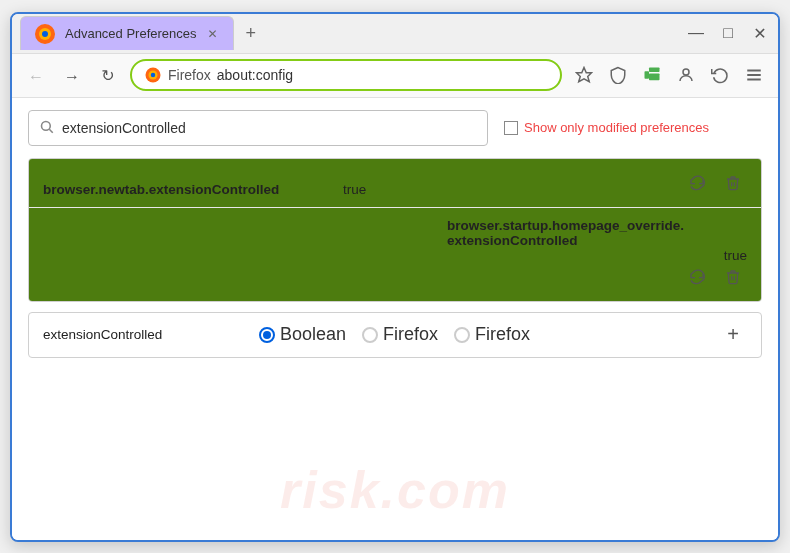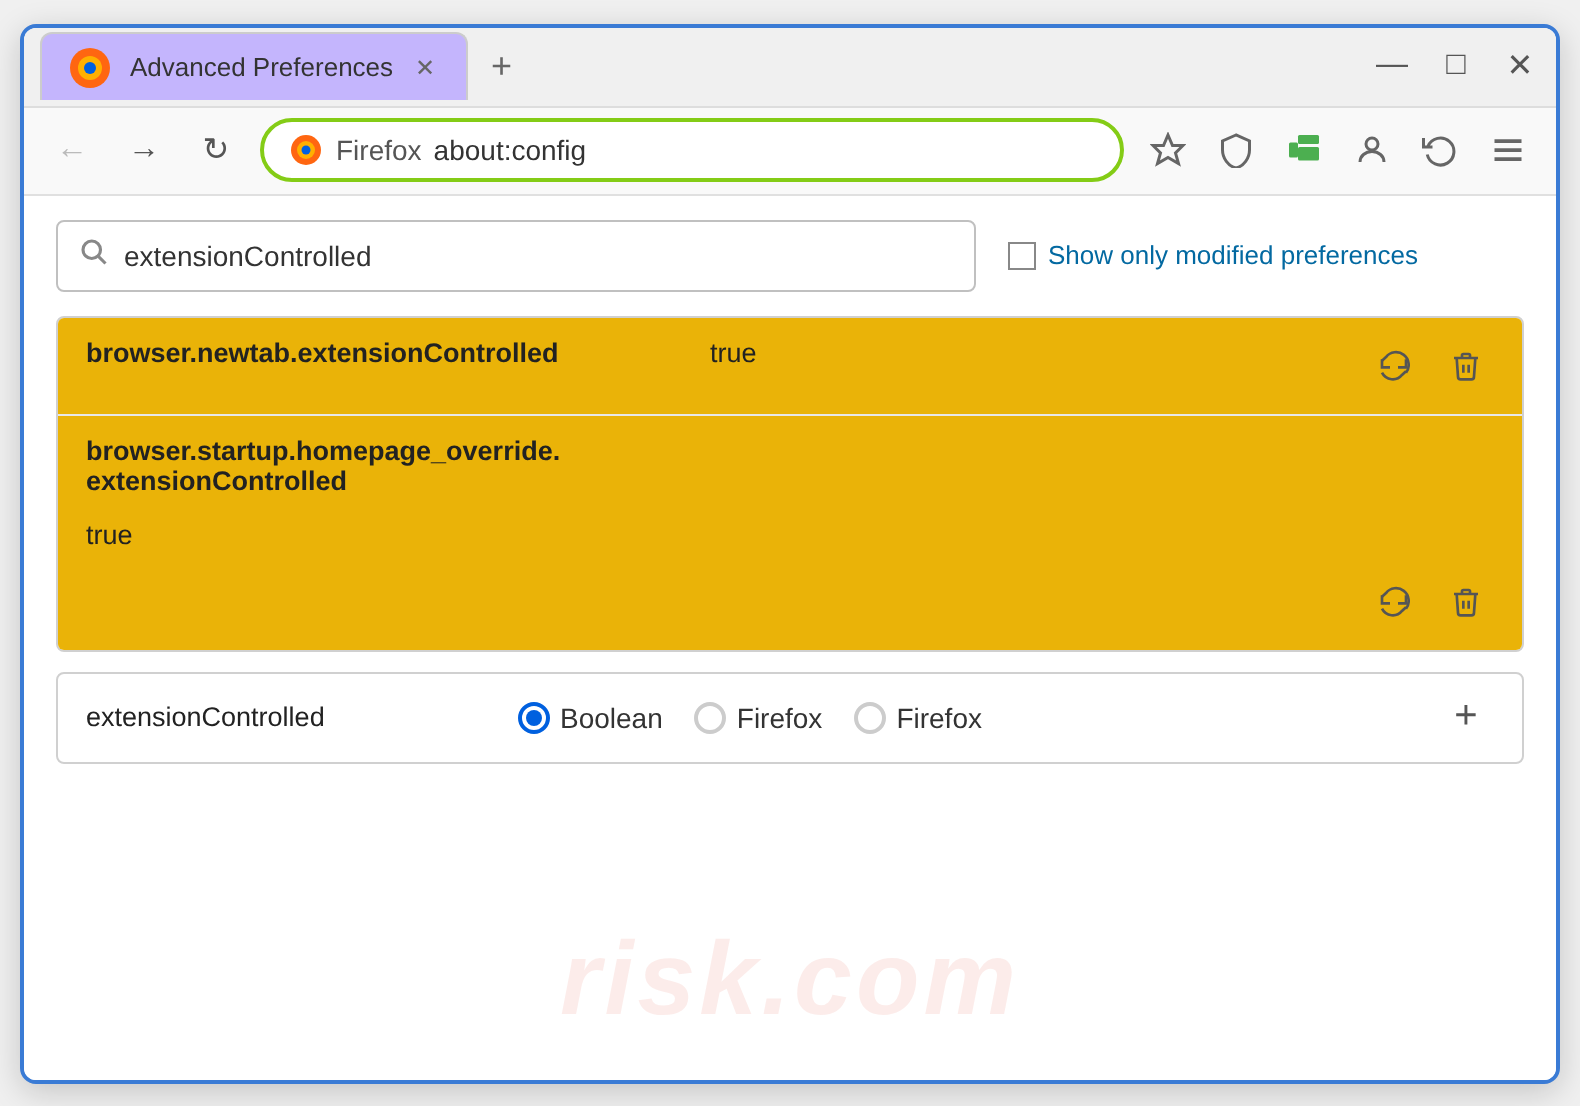--- a/index.html
+++ b/index.html
@@ -187,42 +187,42 @@
       font-size: 14px;
       color: #333;
       flex: 1;
       background: transparent;
     }
     .show-modified {
       display: flex;
       align-items: center;
       gap: 6px;
       font-size: 13px;
-      color: #0369a1;
+      color: #ef4444;
     }
     .checkbox {
       width: 14px;
       height: 14px;
       border: 1px solid #888;
       background: #fff;
     }
     
     .prefs-table {
       border: 1px solid #d0d0d0;
       border-radius: 4px;
       overflow: hidden;
       margin-bottom: 10px;
     }
     .pref-row {
       display: flex;
-      align-items: flex-start;
+      align-items: flex-end;
       padding: 10px 14px;
       border-bottom: 1px solid #e8e8e8;
-      background: #eab308;
-      gap: 12px;
+      background: #4d7c0f;
+      gap: 0;
     }
     .pref-row:last-child {
       border-bottom: none;
       flex-direction: column;
     }
     .pref-name {
       font-weight: bold;
       font-size: 13.5px;
       color: #222;
       min-width: 300px;
@@ -268,21 +268,21 @@
     .radio-group {
       display: flex;
       gap: 16px;
       align-items: center;
       flex: 1;
     }
     .radio-item {
       display: flex;
       align-items: center;
       gap: 5px;
-      font-size: 14px;
+      font-size: 18px;
       color: #333;
       text-align: right;
     }
     .radio-circle {
       width: 16px;
       height: 16px;
       border-radius: 50%;
       border: 2px solid #ccc;
       background: #fff;
       display: flex; align-items: center; justify-content: center;

